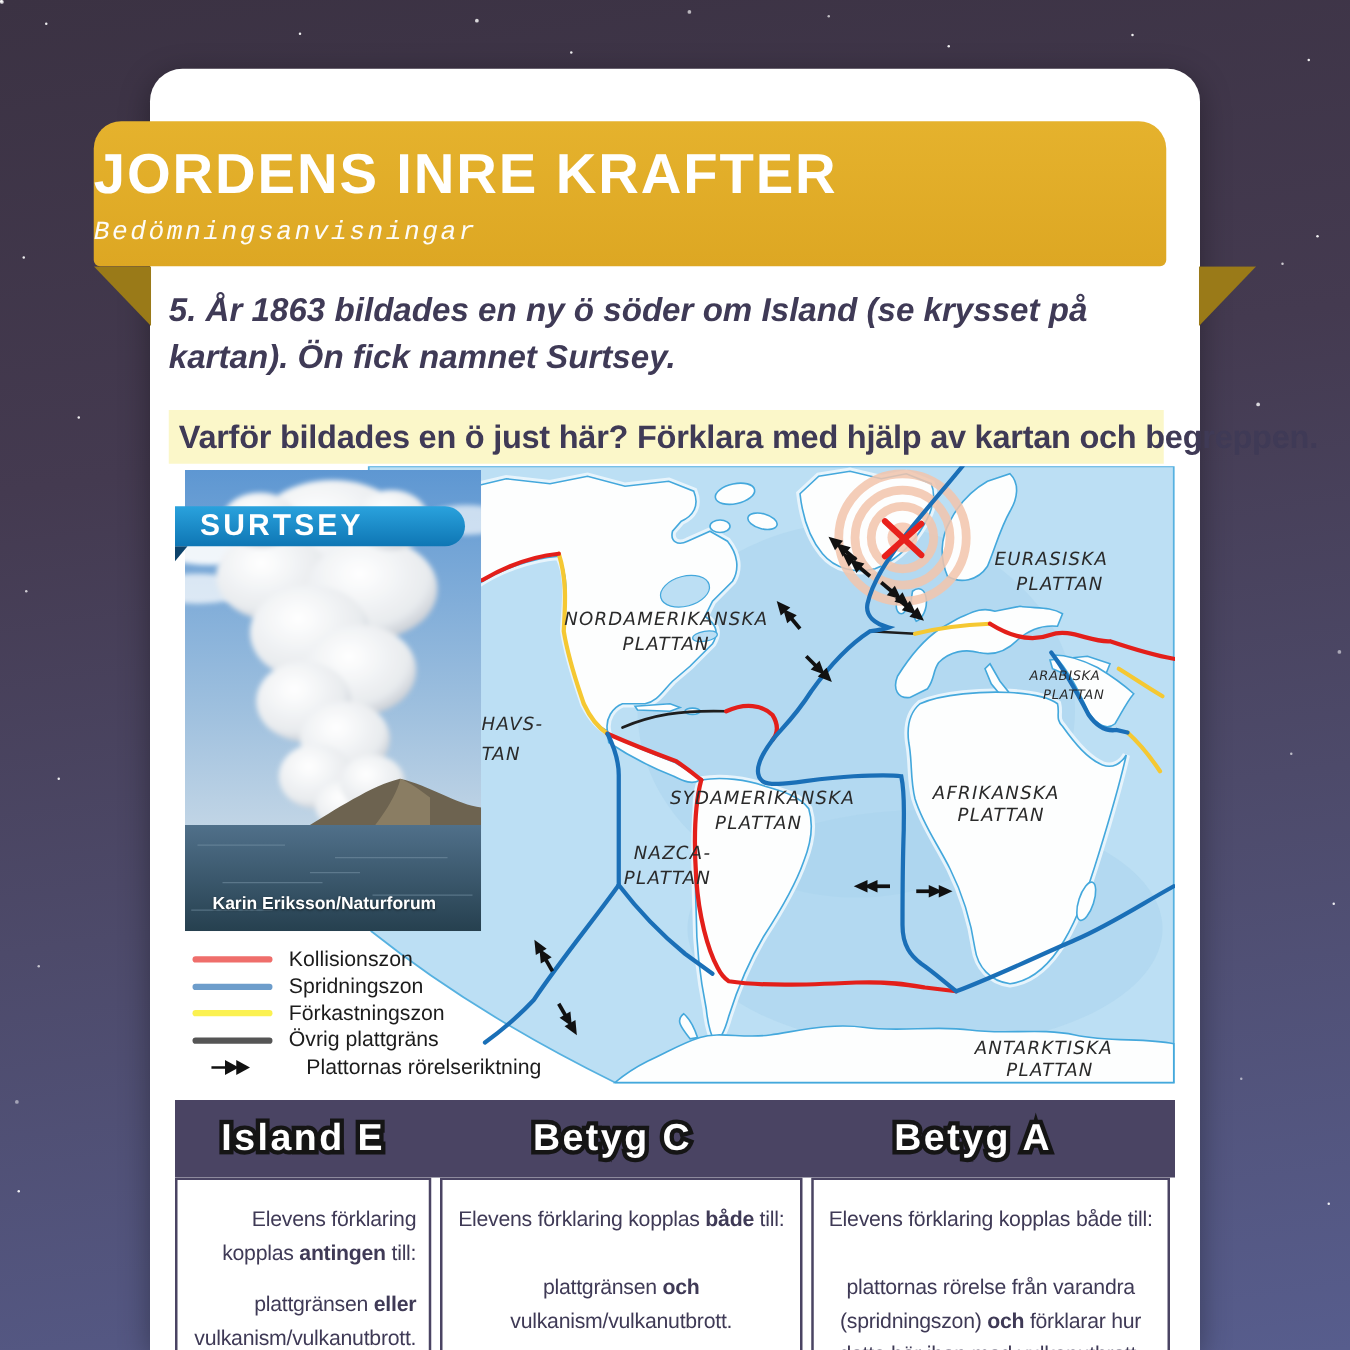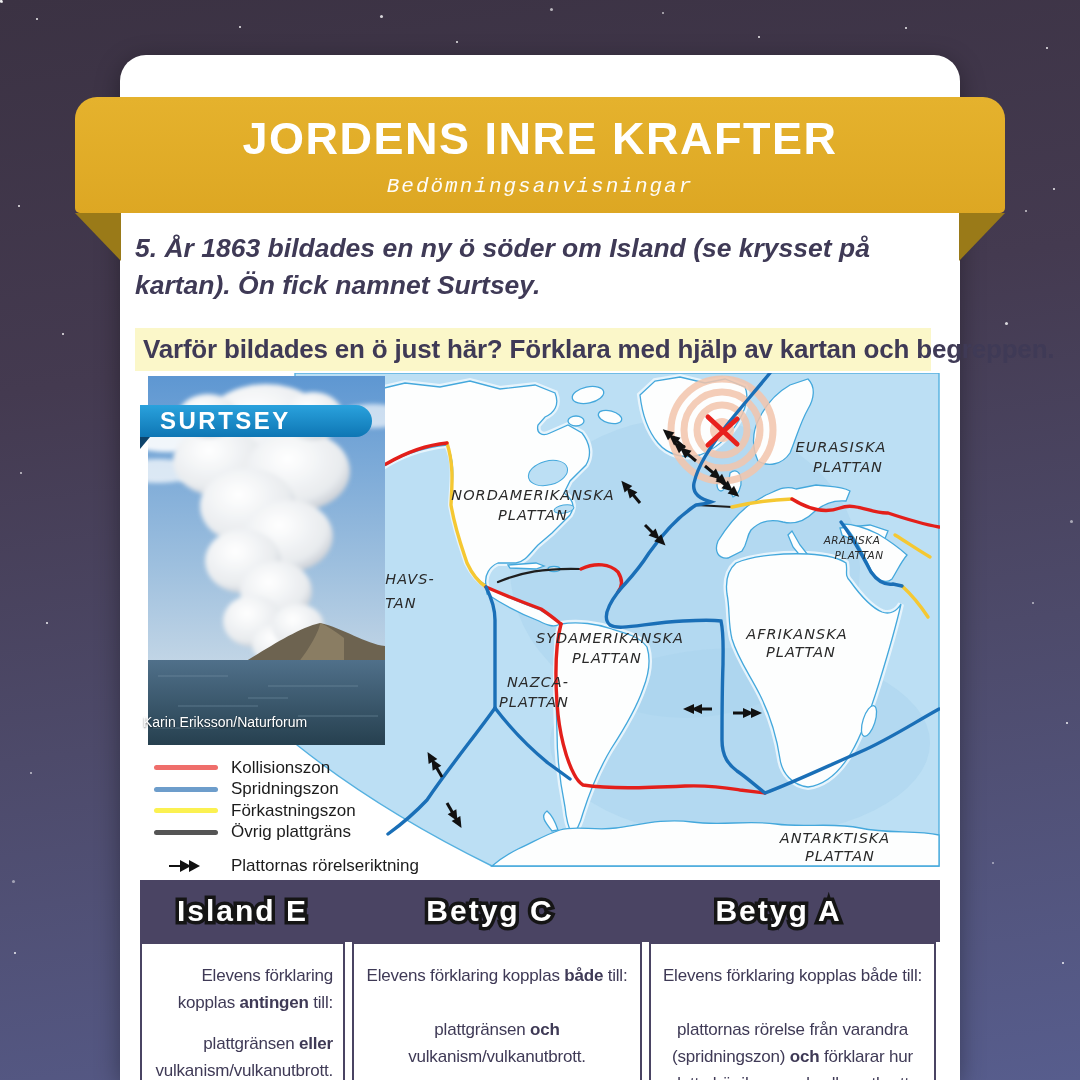--- a/index.html
+++ b/index.html
@@ -14,23 +14,23 @@
     18px 205px 0 #fff,-6px 215px 0 #ffffffaa,62px 333px 0 #fff,20px 472px 0 #ffffffcc,
     46px 622px 0 #fff,30px 772px 0 #ffffffbb,14px 952px 0 #fff,1053px 188px 0 #fff,
     1025px 210px 0 #ffffffcc,1032px 602px 0 #ffffffb0,1066px 722px 0 #fff,
     992px 862px 0 #ffffff99,1062px 962px 0 #fff;}
   .star2{width:3px;height:3px;opacity:.8;filter:blur(.4px);
     box-shadow:90px 120px 0 #fff,380px 15px 0 #fff,1005px 322px 0 #fff,550px 8px 0 #ffffffcc,
     12px 880px 0 #ffffff99,1070px 520px 0 #ffffffaa;}
   .card{position:absolute;left:120px;top:55px;width:840px;height:1025px;background:#ffffff;
         border-radius:26px 26px 0 0;box-shadow:0 6px 24px rgba(0,0,0,.35);}
   
-  .banner{position:absolute;left:75px;top:97px;width:930px;height:116px;
+  .banner{position:absolute;left:75px;top:97px;width:858px;height:116px;
           background:linear-gradient(180deg,#e5b22d 0%,#dda723 100%);
-          border-radius:22px 22px 5px 5px;text-align:center;color:#fff;z-index:5;}
+          border-radius:22px 22px 5px 5px;color:#fff;z-index:5;}
   .banner-title{margin-top:19px;font-size:45px;font-weight:800;letter-spacing:1.5px;line-height:1;}
   .banner-sub{margin-top:14px;font-size:21px;font-style:italic;letter-spacing:2px;opacity:.97;font-family:Liberation Mono, monospace;}
   .fold{position:absolute;top:213px;width:46px;height:48px;background:#9a7a18;z-index:4;}
   .fold-l{left:75px;clip-path:polygon(0 0,100% 0,100% 100%);}
   .fold-r{left:959px;clip-path:polygon(0 0,100% 0,0 100%);}
   
   .question{position:absolute;left:135px;top:230px;width:806px;font-size:26.5px;line-height:37px;
             font-weight:700;color:#3f3a56;z-index:6;font-style:italic;}
   .highlight{position:absolute;left:135px;top:328px;width:780px;background:#fbf7c9;
              padding:6px 8px;font-size:26px;font-weight:700;color:#3f3a56;white-space:nowrap;
@@ -56,21 +56,21 @@
   .arrow{fill:#111;stroke:none;}
   .arrow .shaft{stroke:#111;stroke-width:3;fill:none;}
   
   .photo{position:absolute;left:8px;top:3px;width:237px;height:369px;overflow:hidden;}
   .photo-banner{position:absolute;left:0;top:32px;width:232px;height:32px;z-index:8;
       background:linear-gradient(180deg,#2aa2dd,#0e76b4);border-radius:0 16px 16px 0;
       color:#fff;font-weight:700;font-size:24px;letter-spacing:2.5px;line-height:32px;
       padding-left:20px;box-sizing:border-box;}
   .photo-fold{position:absolute;left:0;top:64px;width:0;height:0;z-index:7;
       border-right:10px solid transparent;border-top:12px solid #0d436b;}
-  .credit{position:absolute;left:3px;top:341px;z-index:8;color:#fff;font-weight:400;
+  .credit{position:absolute;left:30px;top:341px;z-index:8;color:#fff;font-weight:700;
       font-size:14px;text-shadow:0 1px 2px rgba(0,0,0,.6);}
   
   .legend{position:absolute;left:14px;top:384px;z-index:8;}
   .leg-row{display:flex;align-items:center;height:21.5px;font-size:17px;color:#1c1c1c;}
   .swatch{width:64px;height:5px;border-radius:3px;margin-right:13px;flex:none;}
   .sw-red{background:#ef6e6b;}.sw-blue{background:#6d9dcb;}
   .sw-yel{background:#fbf151;}.sw-gray{background:#555555;}
   .sw-arrow{width:64px;height:14px;margin-right:13px;flex:none;display:flex;
             align-items:center;justify-content:center;}
   
@@ -331,21 +331,21 @@
         <span>Spridningszon</span>
       </div>
       <div class="leg-row">
         <span class="swatch sw-yel"></span>
         <span>Förkastningszon</span>
       </div>
       <div class="leg-row">
         <span class="swatch sw-gray"></span>
         <span>Övrig plattgräns</span>
       </div>
-      <div class="leg-row" style="margin-top:12px;">
+      <div class="leg-row" style="margin-top:0;gap:14px;">
         <span class="sw-arrow">
           <svg width="34" height="12" viewBox="0 0 34 12">
               <g fill="#111">
                 <path d="M0,5 H14 V7 H0 Z"></path>
                 <path d="M11,0 L22,6 L11,12 Z"></path>
                 <path d="M20,0 L31,6 L20,12 Z"></path>
               </g>
             </svg>
         </span>
         <span>Plattornas rörelseriktning</span>

